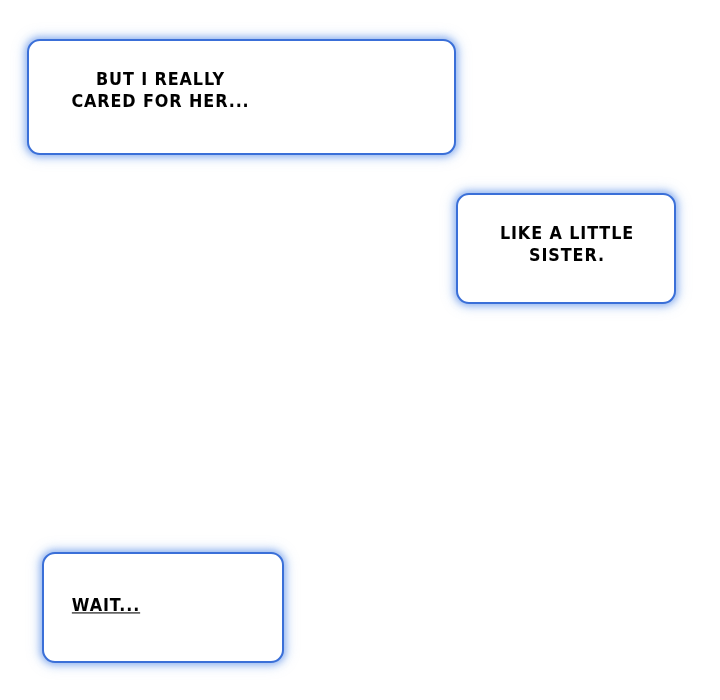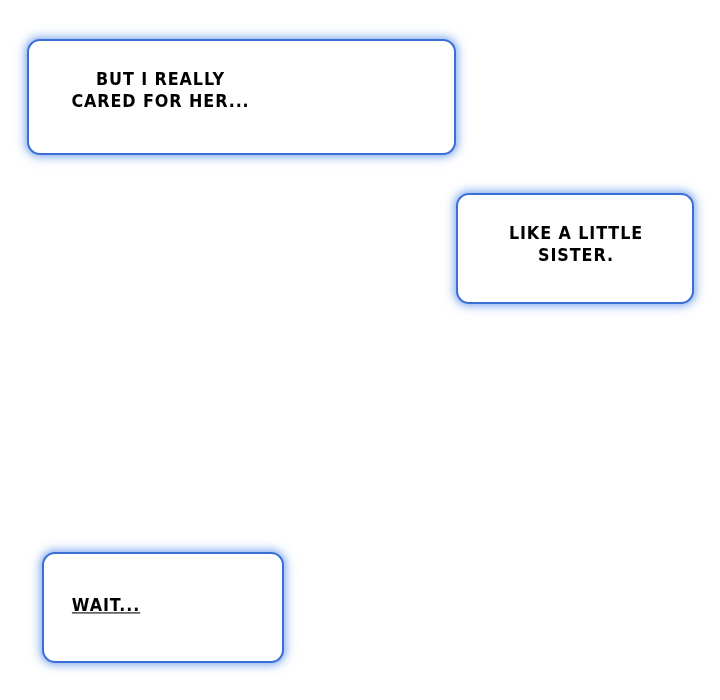--- a/index.html
+++ b/index.html
@@ -57,21 +57,21 @@
   #bubble-1 .bubble-text {
     position: relative;
     left: -81px;
     top: -7px;
   }
 
   
   #bubble-2 {
     left: 456px;
     top: 193px;
-    width: 238px;
+    width: 220px;
     height: 111px;
   }
   #bubble-2 .bubble-text {
     position: relative;
     left: 1px;
     top: -5px;
   }
 
   
   #bubble-3 {

